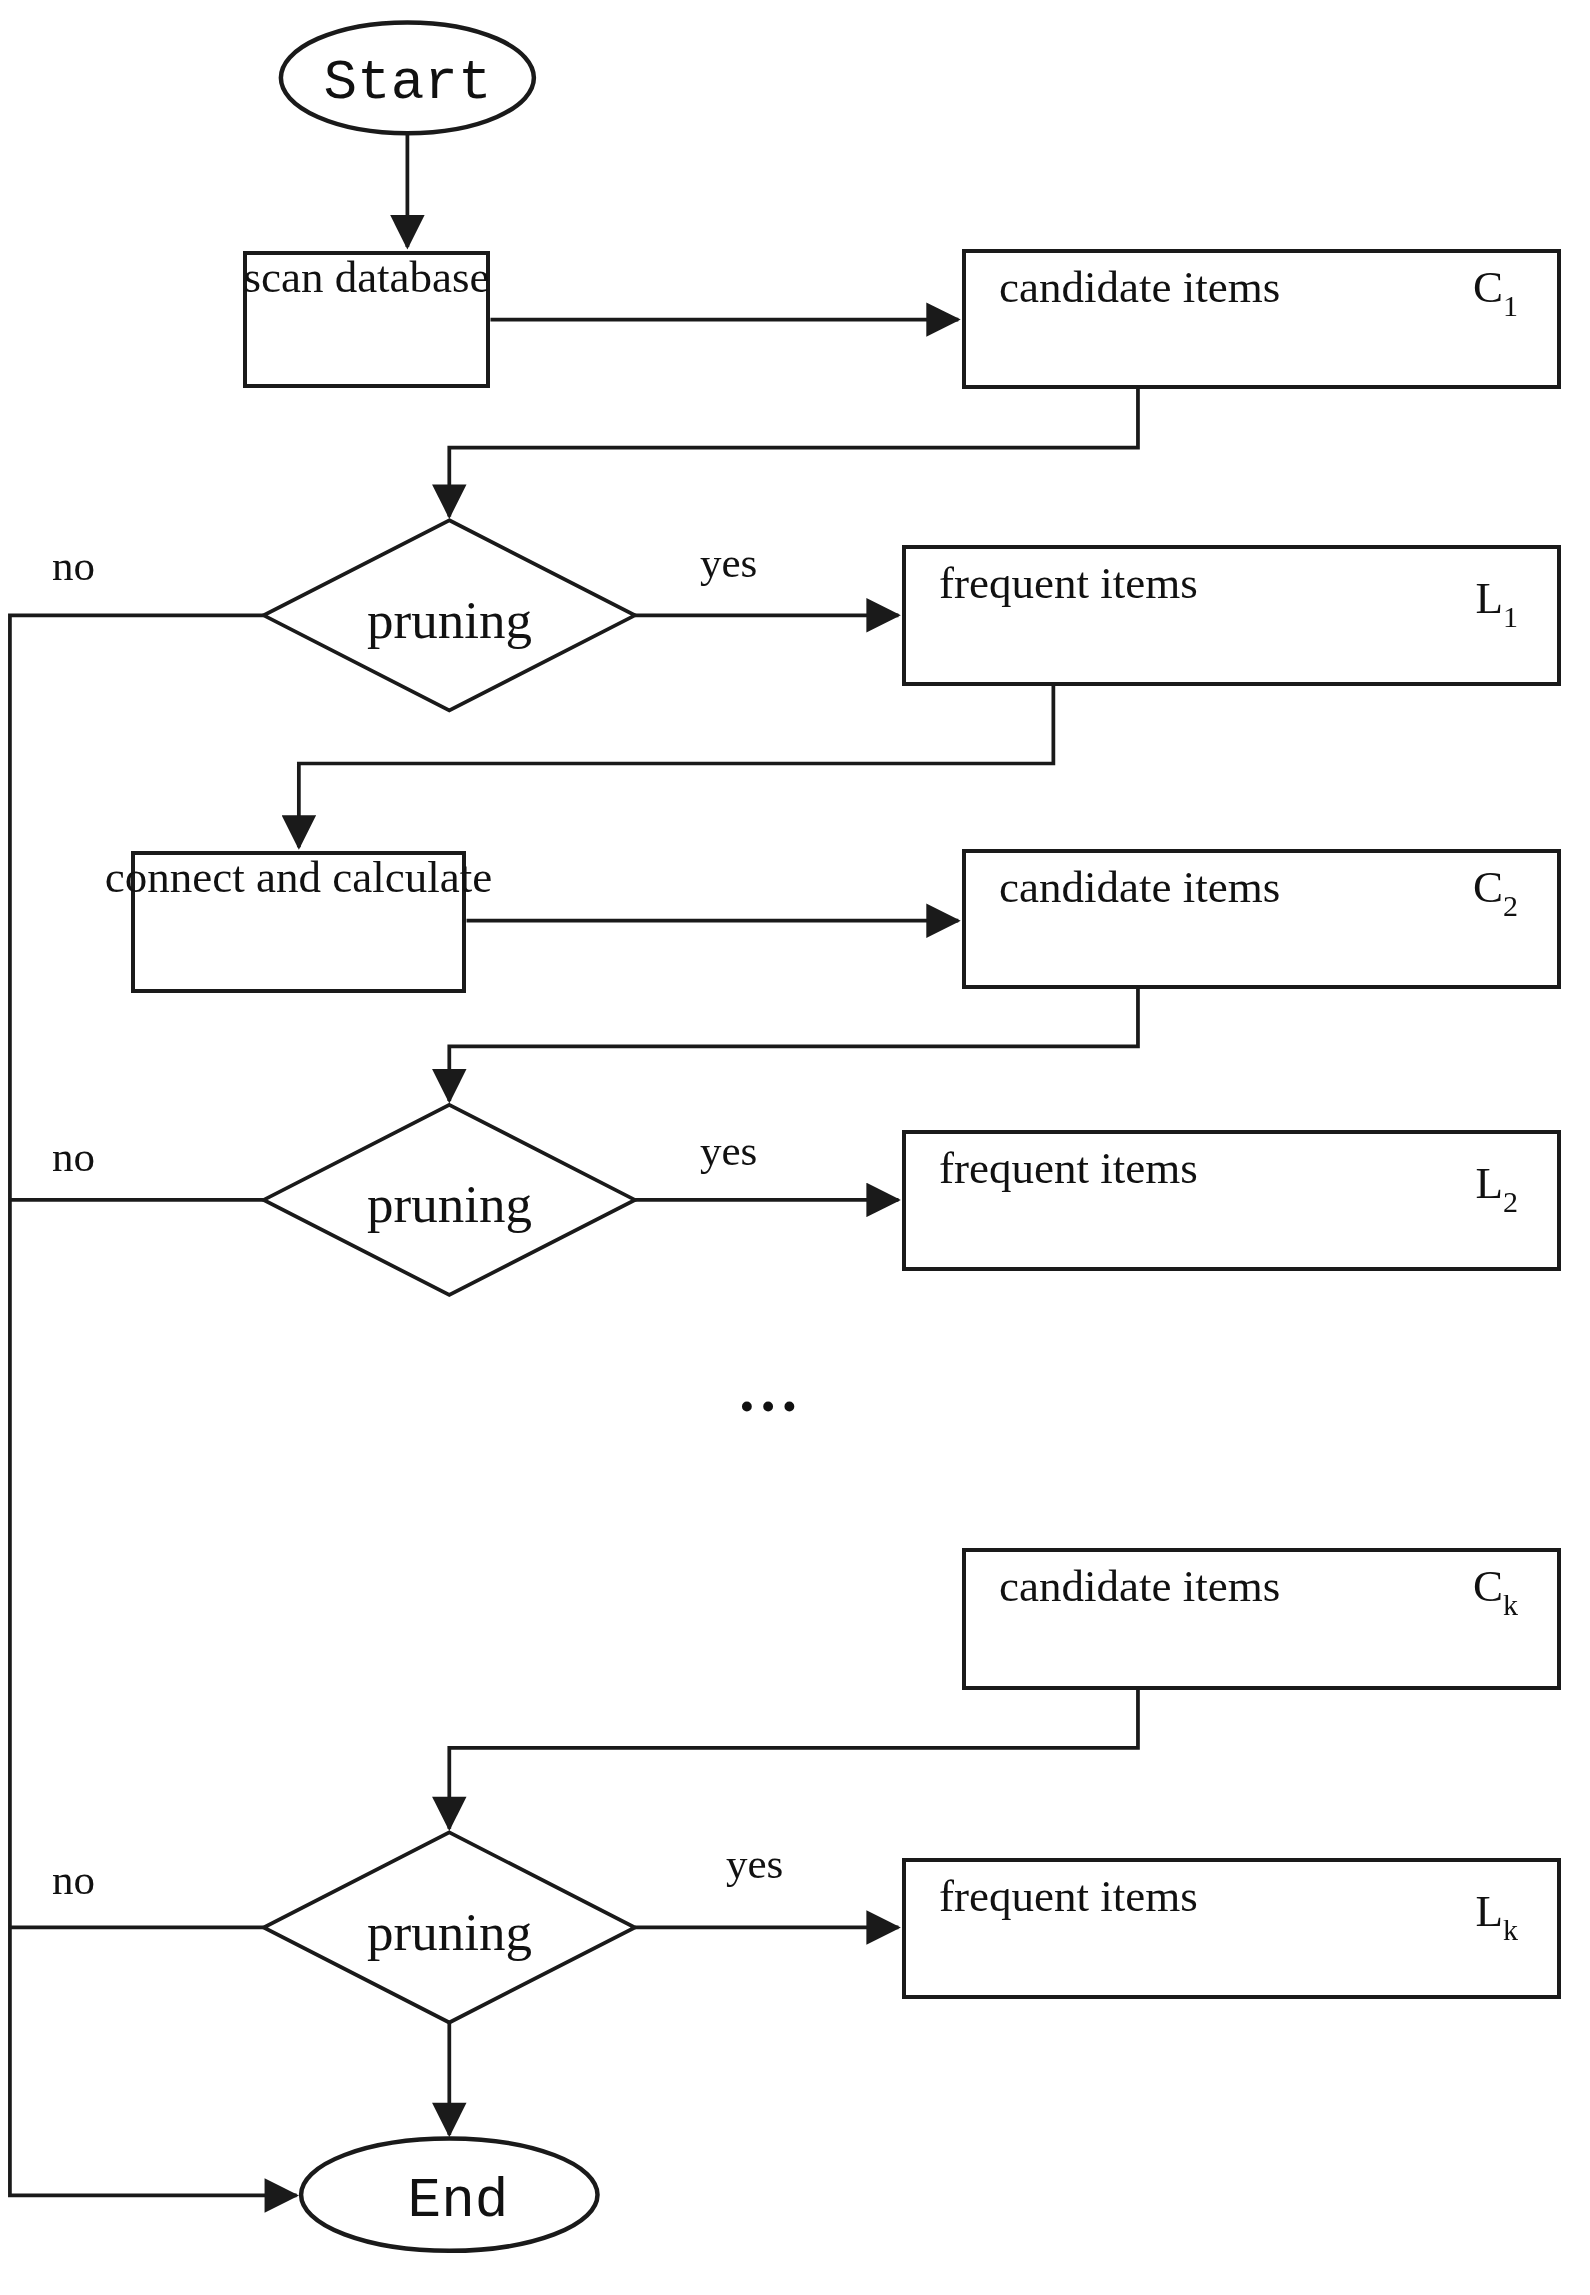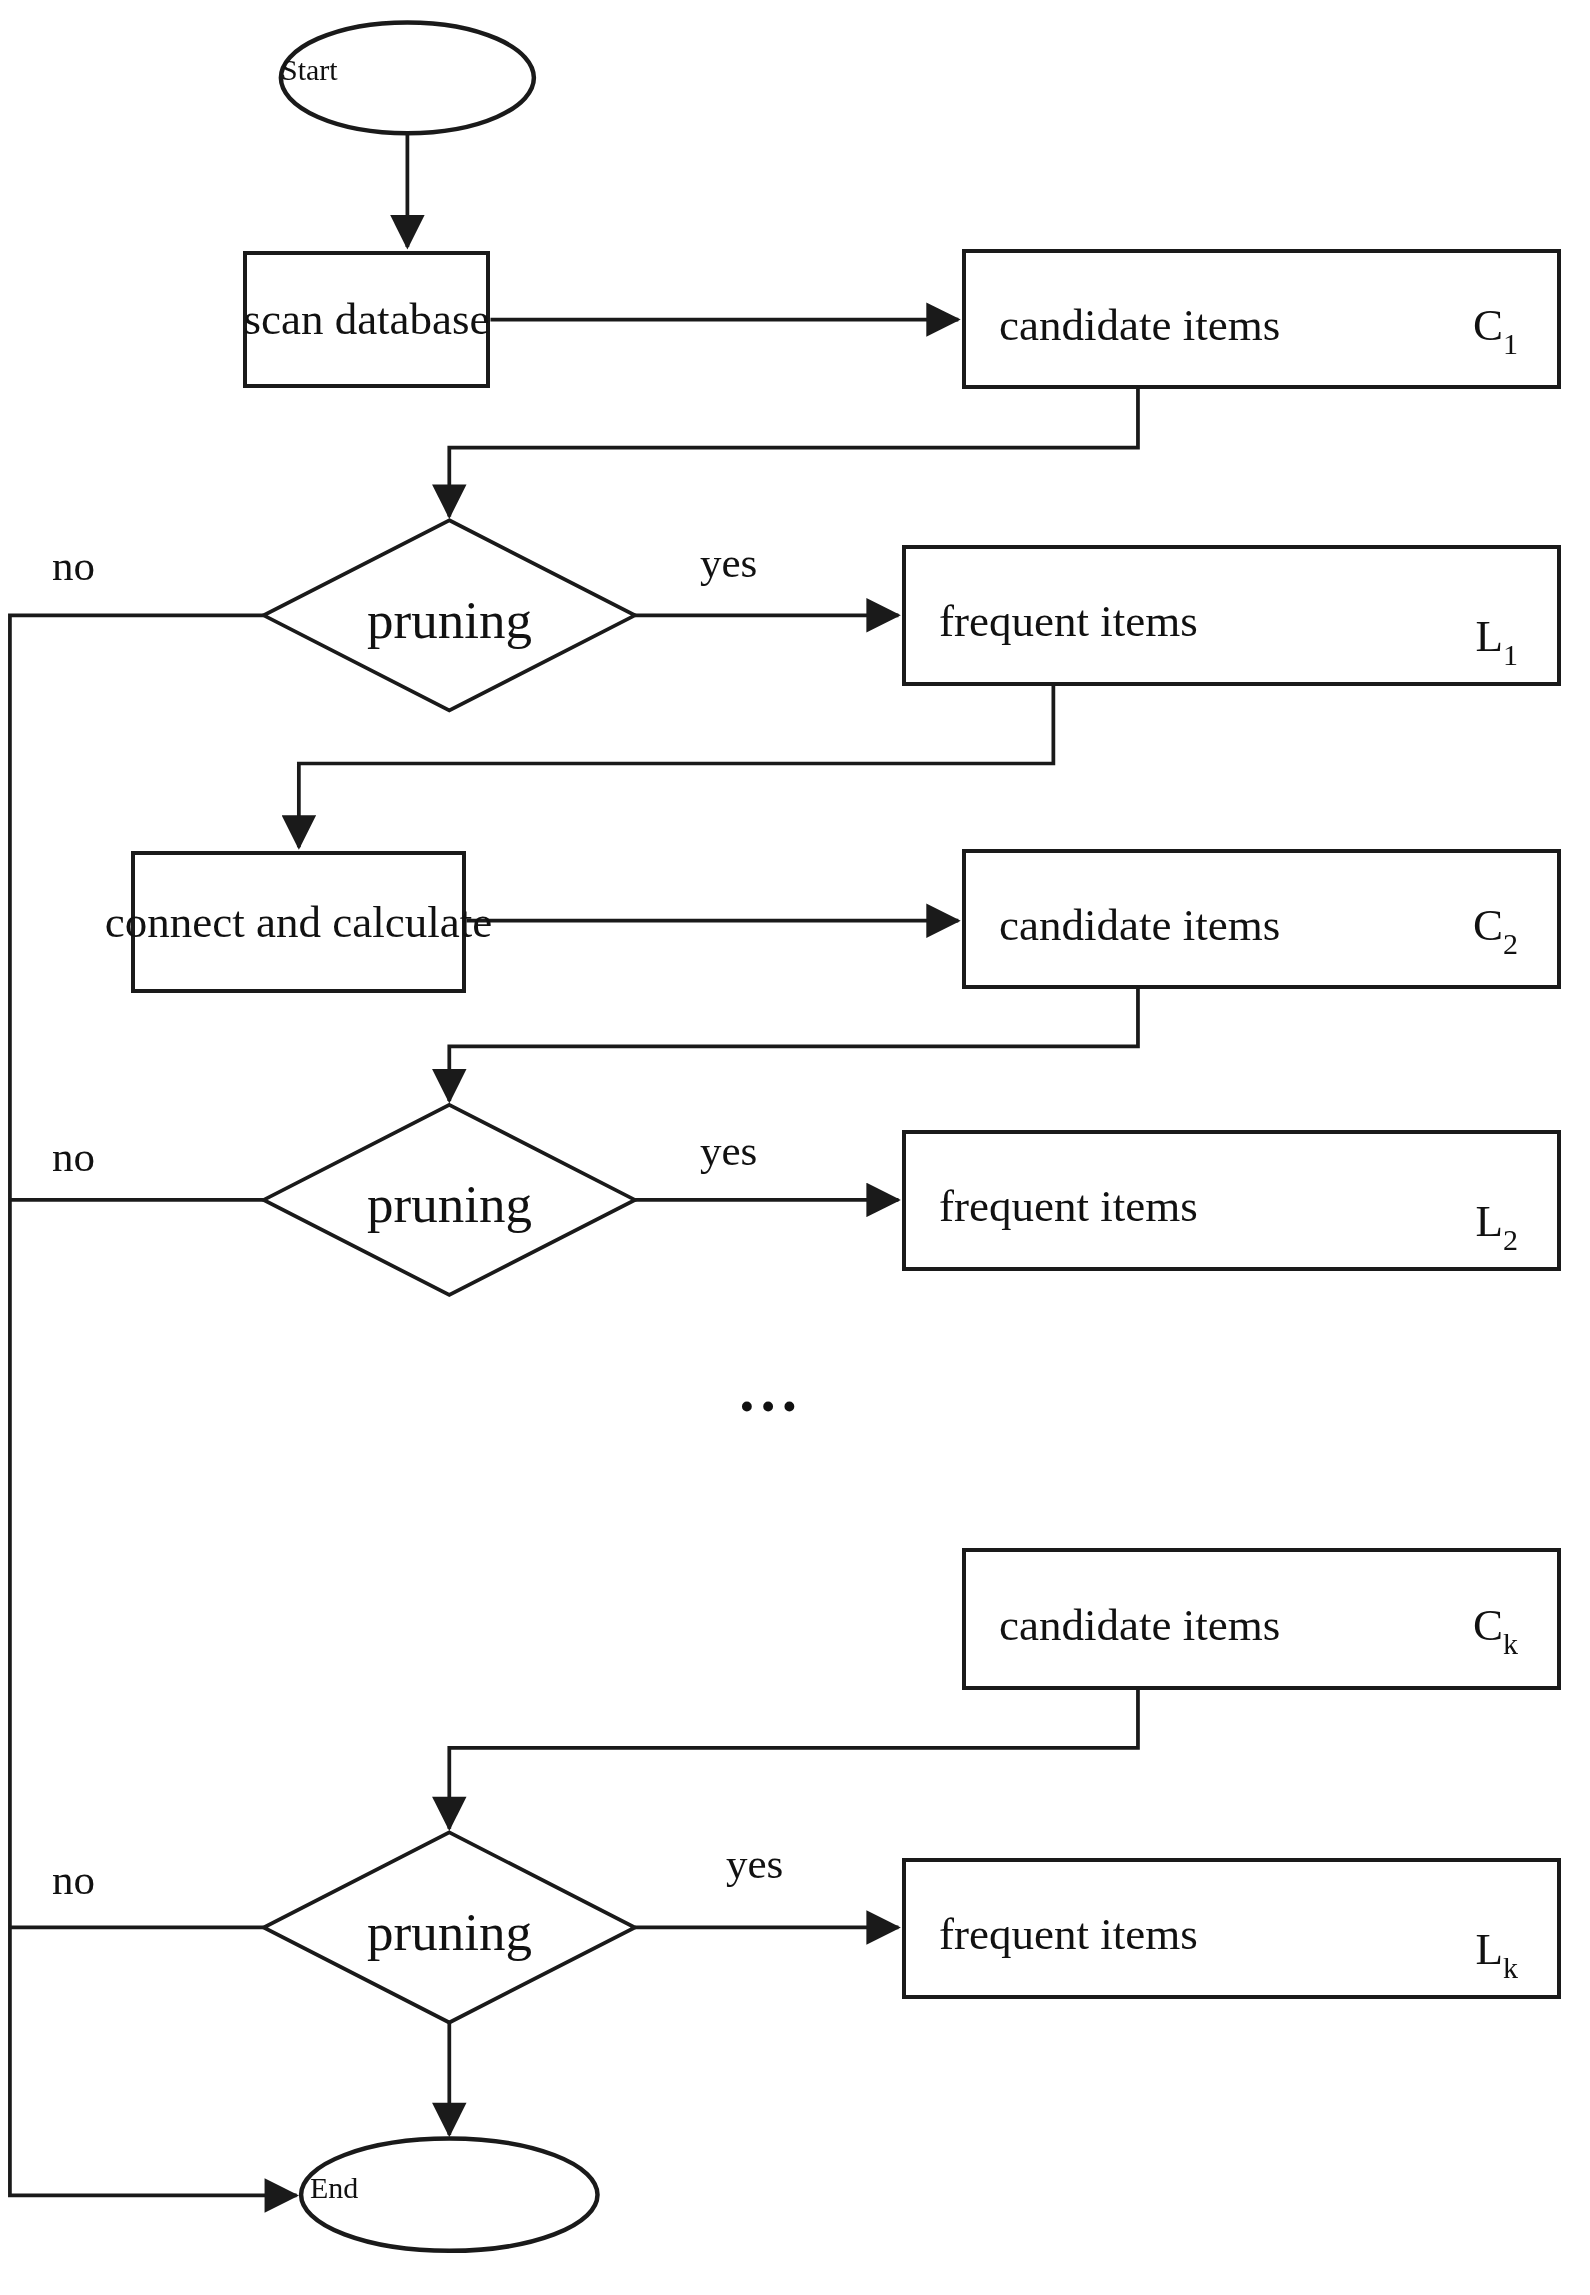--- a/index.html
+++ b/index.html
@@ -21,21 +21,20 @@
     left: 0; top: 0;
     width: 1591px;
     height: 2295px;
   }
   .node-box {
     position: absolute;
     box-sizing: border-box;
     border: 4.5px solid #1a1a1a;
     background: #ffffff;
     display: flex;
-    align-items: center;
     justify-content: center;
     font-size: 45px;
     line-height: 1;
     white-space: nowrap;
   }
   .node-box.split {
     justify-content: space-between;
     padding: 12px 39px 0 33px;
   }
   .sym {
@@ -44,23 +43,24 @@
   .sym sub {
     font-size: 30px;
     line-height: 0;
     vertical-align: -13.5px;
   }
   .sym.low {
     transform: translateY(15px);
   }
   .terminator-label {
     position: absolute;
-    text-align: left;
-    font-size: 30px;
+    text-align: center;
+    font-size: 56px;
     line-height: 1;
+    font-family: Liberation Mono, monospace;
   }
   .diamond-label {
     position: absolute;
     width: 371px;
     text-align: center;
     font-size: 53px;
     line-height: 1;
   }
   .edge-label {
     position: absolute;

